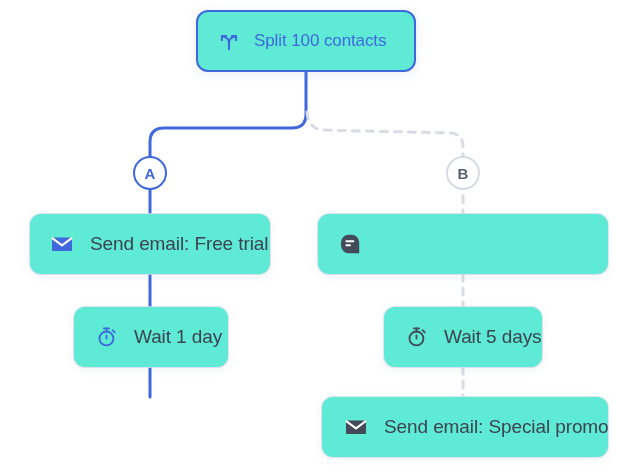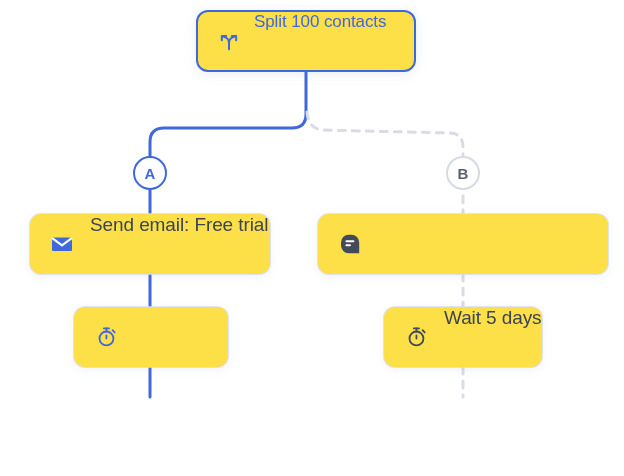--- a/index.html
+++ b/index.html
@@ -25,21 +25,22 @@
     width: 624px;
     height: 476px;
     pointer-events: none;
   }
 
   
   .node {
     position: absolute;
     box-sizing: border-box;
     display: flex;
-    background: #fde047;
+    align-items: center;
+    background: #5eead4;
     border-radius: 11px;
     box-shadow: 0 2px 10px rgba(125,140,180,0.13),
                 0 0 0 1px rgba(220,226,240,0.75);
   }
   .node .label {
     white-space: nowrap;
     font-size: 19px;
     letter-spacing: -0.1px;
   }
   .node .ico {
@@ -158,20 +159,21 @@
   <div class="node active n-a2">
     <span class="ico">
       <svg width="22" height="22" viewBox="0 0 24 24" fill="none" stroke="#3f68dd" stroke-width="2" stroke-linecap="round" stroke-linejoin="round">
         <circle cx="11.4" cy="13.6" r="7.6"></circle>
         <line x1="11.4" y1="10.4" x2="11.4" y2="13.6"></line>
         <line x1="8.6" y1="2.6" x2="14.2" y2="2.6"></line>
         <line x1="11.4" y1="2.6" x2="11.4" y2="6"></line>
         <line x1="18.1" y1="4.6" x2="20.4" y2="7"></line>
       </svg>
     </span>
+    <span class="label">Wait 1 day</span>
   </div>
 
 
   <div class="node inactive n-b1">
     <span class="ico">
       <svg width="24" height="24" viewBox="0 0 24 24">
         <path d="M3 10.4 A7.6 7.6 0 0 1 10.6 2.8 H13.6 A7.6 7.6 0 0 1 21.2 10.4 V21.2 H10.6 A7.6 7.6 0 0 1 3 13.6 Z" fill="#434a5a"></path>
         <rect x="7.4" y="8.2" width="9" height="2.1" rx="1.05" fill="#ffffff"></rect>
         <rect x="7.4" y="12.2" width="5.6" height="2.1" rx="1.05" fill="#ffffff"></rect>
       </svg>
@@ -184,14 +186,23 @@
         <circle cx="11.4" cy="13.6" r="7.6"></circle>
         <line x1="11.4" y1="10.4" x2="11.4" y2="13.6"></line>
         <line x1="8.6" y1="2.6" x2="14.2" y2="2.6"></line>
         <line x1="11.4" y1="2.6" x2="11.4" y2="6"></line>
         <line x1="18.1" y1="4.6" x2="20.4" y2="7"></line>
       </svg>
     </span>
     <span class="label">Wait 5 days</span>
   </div>
 
+  <div class="node inactive n-b3">
+    <span class="ico">
+      <svg width="24" height="24" viewBox="0 0 24 24">
+        <rect x="2" y="5.5" width="20" height="13.5" rx="1" fill="#434a5a"></rect>
+        <path d="M2.6 6.3 L12 13.4 L21.4 6.3" fill="none" stroke="#ffffff" stroke-width="2.1" stroke-linecap="round" stroke-linejoin="round"></path>
+      </svg>
+    </span>
+    <span class="label">Send email: Special promo</span>
+  </div>
 
 </div>
 
 </body></html>

